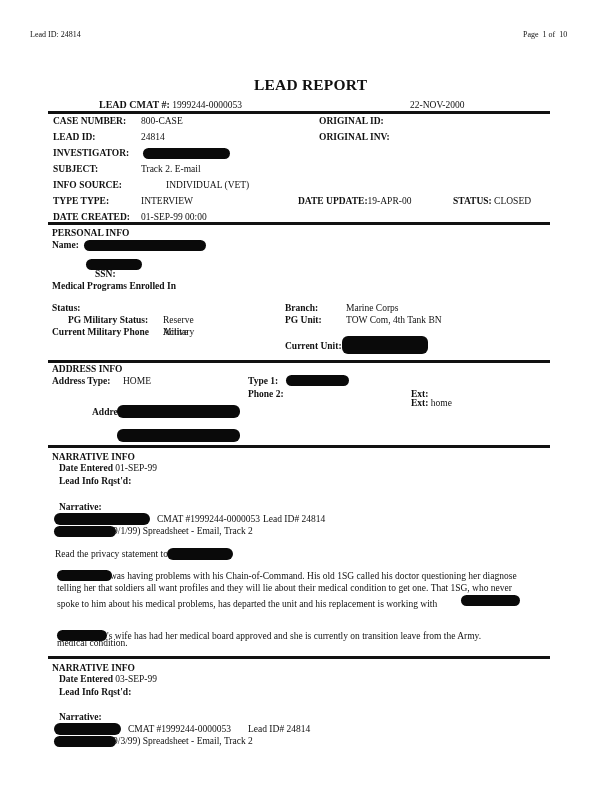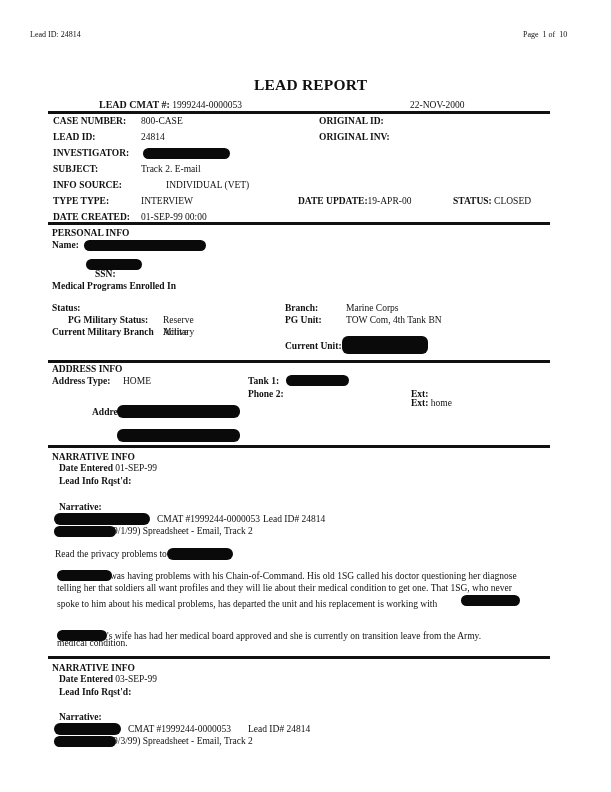--- a/index.html
+++ b/index.html
@@ -76,33 +76,33 @@
 <div class="abs s9 b" style="left:52px;top:303px;">Status:</div>
 <div class="abs s9" style="left:163px;top:303px;margin-top:24px;">Military</div>
 <div class="abs s9 b" style="left:285px;top:303px;">Branch:</div>
 <div class="abs s9" style="left:346px;top:303px;">Marine Corps</div>
 
 <div class="abs s9 b" style="left:52px;top:315px;margin-left:16px;">PG Military Status:</div>
 <div class="abs s9" style="left:163px;top:315px;">Reserve</div>
 <div class="abs s9 b" style="left:285px;top:315px;">PG Unit:</div>
 <div class="abs s9" style="left:346px;top:315px;">TOW Com, 4th Tank BN</div>
 
-<div class="abs s9 b" style="left:52px;top:327px;">Current Military Branch</div>
+<div class="abs s9 b" style="left:52px;top:327px;">Current Military Phone</div>
 <div class="abs s9" style="left:163px;top:327px;">Active</div>
 
 <div class="abs s9 b" style="left:285px;top:341px;">Current Unit:</div>
 <div class="redact" style="left:342px;top:336px;width:86px;height:18px;"></div>
 
 <div class="rule thick" style="top:360px;"></div>
 
 <div class="abs s9 b" style="left:52px;top:364px;">ADDRESS INFO</div>
 <div class="abs s9 b" style="left:52px;top:376px;">Address Type:</div>
 <div class="abs s9" style="left:123px;top:376px;">HOME</div>
 
-<div class="abs s9 b" style="left:248px;top:376px;">Tank 1:</div>
+<div class="abs s9 b" style="left:248px;top:376px;">Type 1:</div>
 <div class="redact" style="left:286px;top:375px;width:63px;height:11px;"></div>
 <div class="abs s9" style="left:411px;top:376px;margin-top:22px;">
   <span class="b">Ext:</span> <span>home</span>
 </div>
 
 <div class="abs s9 b" style="left:248px;top:389px;">Phone 2:</div>
 <div class="abs s9 b" style="left:411px;top:389px;">Ext:</div>
 
 <div class="abs s9 b" style="left:52px;top:407px;margin-left:40px;">Address:</div>
 <div class="redact" style="left:117px;top:405px;width:123px;height:13px;"></div>
@@ -116,21 +116,21 @@
 </div>
 <div class="abs s9 b" style="left:59px;top:476px;">Lead Info Rqst'd:</div>
 
 <div class="abs s9 b" style="left:59px;top:502px;">Narrative:</div>
 <div class="redact" style="left:54px;top:513px;width:96px;height:12px;"></div>
 <div class="abs s9" style="left:157px;top:514px;">CMAT #1999244-0000053</div>
 <div class="abs s9" style="left:263px;top:514px;">Lead ID# 24814</div>
 <div class="redact" style="left:54px;top:526px;width:62px;height:11px;"></div>
 <div class="abs s9" style="left:113px;top:526px;">9/1/99) Spreadsheet - Email, Track 2</div>
 
-<div class="abs s9" style="left:55px;top:549px;">Read the privacy problems to</div>
+<div class="abs s9" style="left:55px;top:549px;">Read the privacy statement to</div>
 <div class="redact" style="left:167px;top:548px;width:66px;height:12px;"></div>
 
 <div class="redact" style="left:57px;top:570px;width:55px;height:11px;"></div>
 <div class="abs s9" style="left:110px;top:571px;">was having problems with his Chain-of-Command.  His old 1SG called his doctor questioning her diagnose</div>
 <div class="abs s9" style="left:57px;top:583px;">telling her that soldiers all want profiles and they will lie about their medical condition to get one.  That 1SG, who never</div>
 <div class="abs s9" style="left:57px;top:599px;text-align:right;">spoke to him about his medical problems, has departed the unit and his replacement is working with</div>
 <div class="redact" style="left:461px;top:595px;width:59px;height:11px;"></div>
 <div class="abs s9" style="left:57px;top:638px;">medical condition.</div>
 
 <div class="redact" style="left:57px;top:630px;width:50px;height:11px;"></div>

